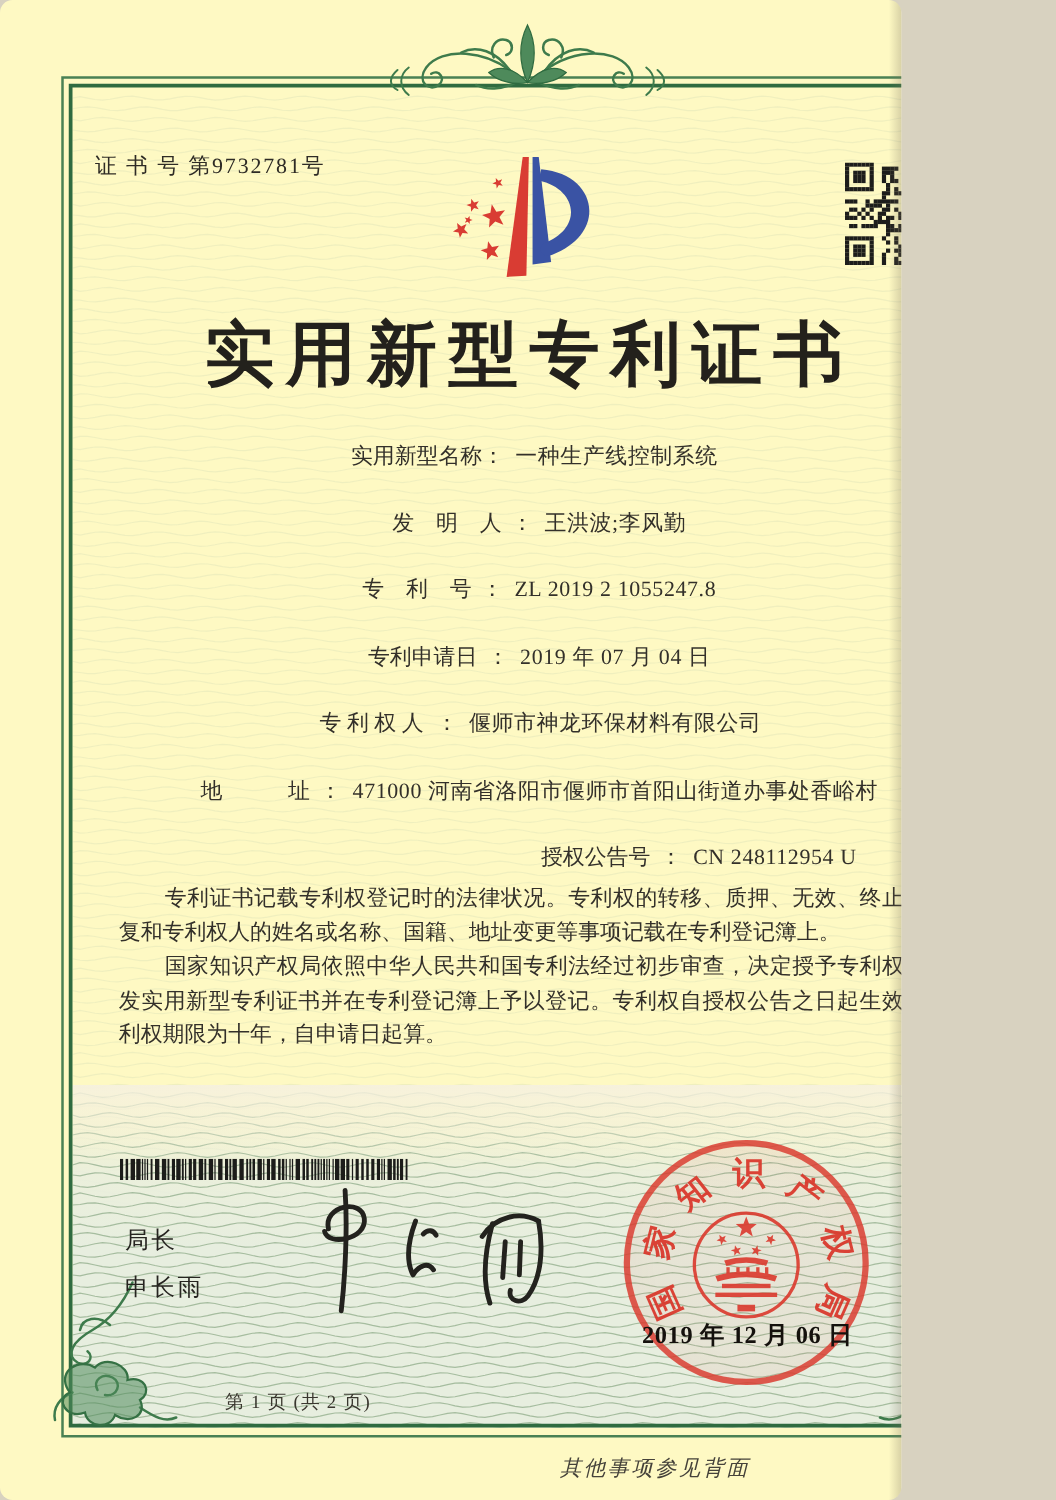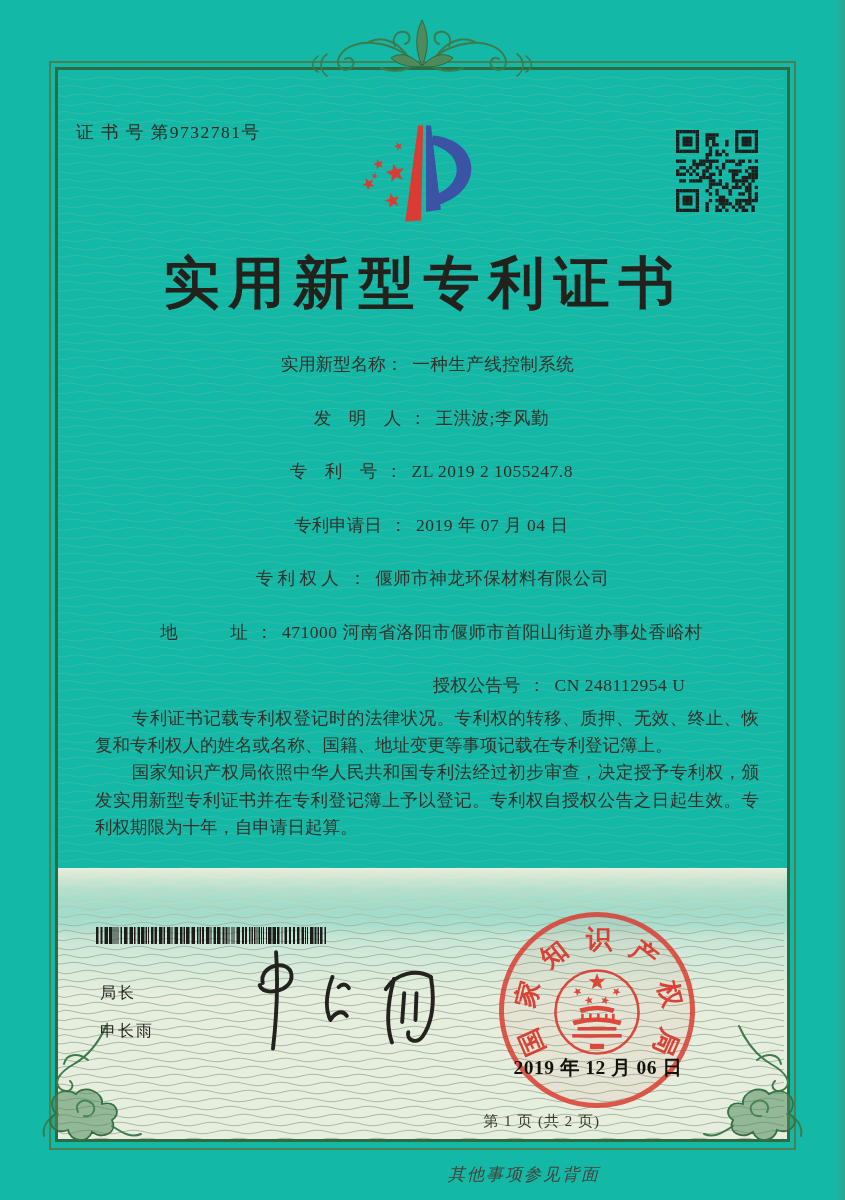--- a/index.html
+++ b/index.html
@@ -1,17 +1,17 @@
 <!DOCTYPE html>
 <html><head>
 <meta charset="utf-8">
 <style>
   html,body{margin:0;padding:0;background:#d8d2c0;}
-  .page{position:relative;width:845px;height:1200px;background:#14b8a6;overflow:hidden;
-        font-family:"Liberation Serif","DejaVu Serif",serif;color:#35312b;}
+  .page{position:relative;width:721px;height:1200px;background:#fef9c3;overflow:hidden;
+        font-family:"Liberation Serif","DejaVu Serif",serif;color:#35312b;border-radius:10px;}
   .scan-edge{position:absolute;top:0;right:0;width:10px;height:1200px;
         background:linear-gradient(to right,rgba(120,110,90,0),rgba(120,110,90,.28));}
   
   .frame-outer{position:absolute;left:49px;top:61px;width:747px;height:1089px;
         border:2px solid #4a8154;box-sizing:border-box;}
   .frame-inner{position:absolute;left:55px;top:67px;width:735px;height:1075px;
         border:3px solid #2f6b40;box-sizing:border-box;}
   .waves-upper{position:absolute;left:58px;top:70px;width:729px;height:1072px;opacity:.5;}
   .band{position:absolute;left:58px;top:868px;width:729px;height:274px;
         background:linear-gradient(180deg,rgba(232,238,224,0) 0,rgba(232,238,224,.85) 70px,#e7eedf 130px);}
@@ -33,32 +33,32 @@
   .frow{height:53.5px;position:relative;white-space:nowrap;}
   .flabel{display:inline-block;min-width:103px;}
   .fvalue{margin-left:9px;letter-spacing:.5px;}
   .fgroup2{position:absolute;left:330px;top:0;}
   
   .paras{position:absolute;left:95px;top:705px;width:664px;font-size:17.5px;line-height:27.2px;
         text-align:justify;color:#33302a;}
   .paras p{margin:0;text-indent:2.1em;}
   
   .barcode{position:absolute;left:96px;top:927px;width:230px;height:17px;}
-  .commissioner{position:absolute;left:100px;top:974px;font-size:16px;letter-spacing:2px;
+  .commissioner{position:absolute;left:100px;top:974px;font-size:19px;letter-spacing:2px;
         line-height:38px;color:#262420;}
   .signature{position:absolute;left:232px;top:948px;width:205px;height:108px;}
   .seal{position:absolute;left:499px;top:912px;width:196px;height:196px;border-radius:50%;
         border:5px solid rgba(219,57,45,.82);box-sizing:border-box;
         background:radial-gradient(circle,rgba(220,60,45,.05) 55%,rgba(220,60,45,.1) 100%);}
   .seal-char{position:absolute;font-size:26px;font-weight:bold;color:rgba(217,52,40,.92);
         transform-origin:center;font-family:"Liberation Serif","DejaVu Serif",serif;}
   .emblem{position:absolute;left:40px;top:42px;width:106px;height:106px;opacity:.9;}
   .seal-date{position:absolute;left:498px;top:1054px;width:200px;text-align:center;
         font-size:19.5px;font-weight:600;letter-spacing:.5px;color:#14110d;}
-  .page-footer{position:absolute;left:180px;top:1112px;width:420px;text-align:right;
+  .page-footer{position:absolute;left:180px;top:1112px;width:420px;text-align:left;
         font-size:15px;letter-spacing:1px;color:#3a372f;}
   .back-note{position:absolute;left:180px;top:1163px;width:420px;text-align:right;
         font-size:17px;letter-spacing:2px;color:#45423a;font-style:italic;}
 </style>
 </head>
 <body>
 
 <div class="page">
 
   <svg class="waves-upper" id="wavesUpper" viewBox="0 0 729 1072" preserveAspectRatio="none">

